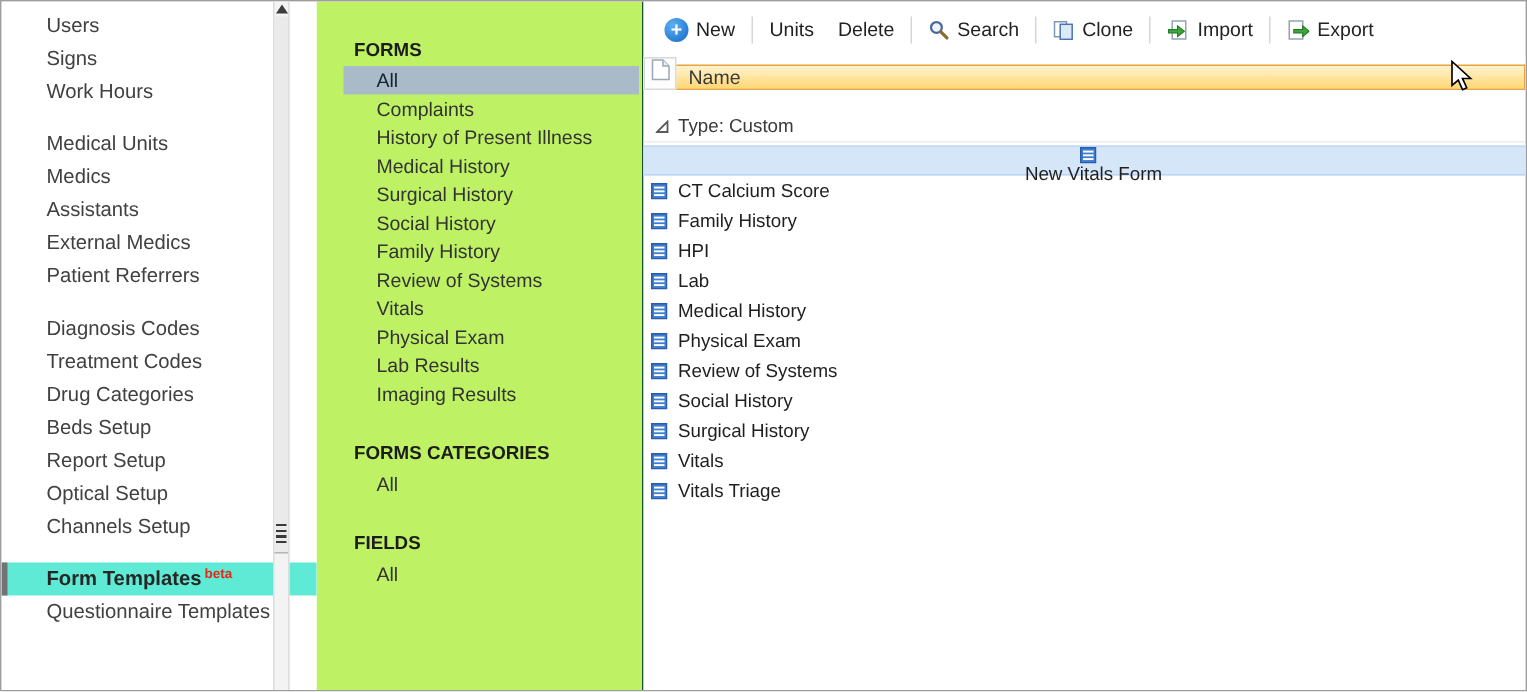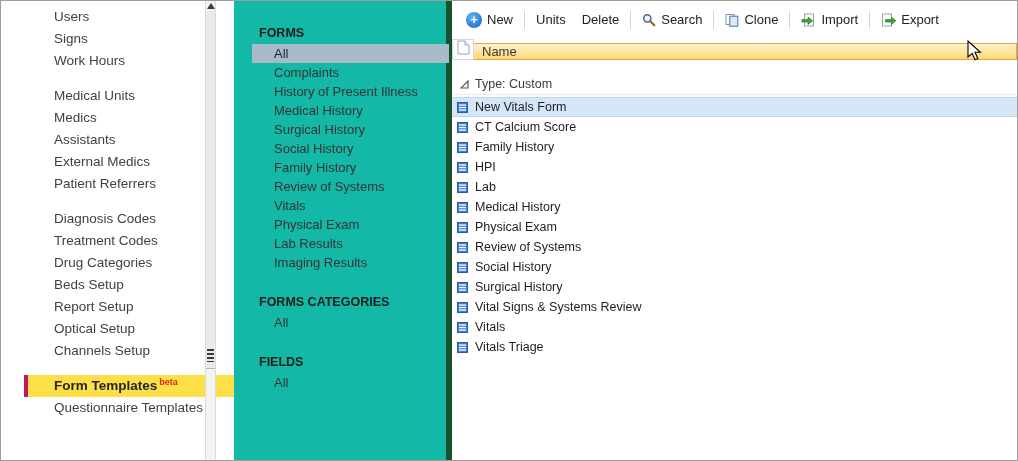--- a/index.html
+++ b/index.html
@@ -1,42 +1,42 @@
 <!DOCTYPE html>
 <html><head>
 <meta charset="utf-8">
 <style>
   * { margin:0; padding:0; box-sizing:border-box; }
   html,body { width:1018px; height:461px; overflow:hidden; background:#fff;
     font-family:"Liberation Sans","DejaVu Sans",sans-serif; }
   .app { position:relative; width:1018px; height:461px; border:1px solid #9e9e9e;
-    display:flex; background:#fff; overflow:hidden;padding-left:23px; }
+    display:flex; background:#fff; overflow:hidden; }
 
   
   .sidebar { width:210px; flex:none; position:relative; padding-top:5px; background:#fff; }
   .sidebar-nav { position:relative; z-index:1; }
   .sidebar-group { margin-bottom:13px; }
   .sidebar-item { height:22px; line-height:22px; padding-left:30px; font-size:13.5px;
     color:#414141; white-space:nowrap; cursor:pointer; overflow:hidden; }
-  .sidebar-item.selected { background:#fde047; border-left:4px solid #be185d;
+  .sidebar-item.selected { background:#5eead4; border-left:4px solid #737373;
     padding-left:26px; font-weight:bold; color:#262626; }
   .beta-badge { color:#e02a1a; font-size:9px; margin-left:2px; font-weight:bold;
     vertical-align:super; line-height:0; }
 
   .sidebar-scrollbar { position:absolute; left:181px; top:0; width:11px; height:100%;
     background:#f3f3f3; border-left:1px solid #dcdcdc; border-right:1px solid #dcdcdc; z-index:2; }
   .scroll-up { width:0; height:0; border-left:4px solid transparent; border-right:4px solid transparent;
     border-bottom:6px solid #3c3c3c; margin:2px auto 0; position:relative; z-index:3; }
   .scroll-thumb { position:absolute; left:0; top:10px; width:100%; height:358px;
     background:#eaeaea; border-bottom:1px solid #b5b5b5; }
   .grip { position:absolute; bottom:6px; left:1px; width:7px; height:13px;
     background:repeating-linear-gradient(to bottom,#3a3a3a 0 1.6px,transparent 1.6px 4px); }
 
   
-  .filters { width:218px; flex:none; padding:24px 0 0 18px; border-right:6px solid #14532d; background:#14b8a6; }
+  .filters { width:218px; flex:none; padding:24px 0 0 18px; border-right:1px solid #14532d; background:#bef264; }
   .filter-section { margin-bottom:22px; }
   .filter-title { font-weight:bold; font-size:12.5px; color:#1c1c1c; padding-left:7px;
     line-height:16px; margin-bottom:3px; }
   .filter-item { font-size:13px; color:#333; line-height:19px; padding-left:22px;
     width:197px; cursor:pointer; white-space:nowrap; overflow:hidden; }
   .filter-item.selected { background:#a9bac9; color:#17222d; }
 
   
   .main { flex:1; min-width:0; display:flex; flex-direction:column; background:#fff; position:relative; }
   .toolbar { height:37px; flex:none; display:flex; align-items:center; padding-left:6px; }
@@ -55,21 +55,21 @@
     background:linear-gradient(#fff3cf,#ffd773); border:1px solid #e8a33c; border-left:none;
     font-size:13px; color:#3a3a3a; cursor:pointer; }
 
   .group-row { height:21px; flex:none; display:flex; align-items:center; padding-left:8px;
     margin-top:14px; border-bottom:1px solid #ececec; font-size:12.5px; color:#3a3a3a; cursor:pointer;text-align:center; }
   .tri { display:inline-flex; margin-right:6px; }
 
   .grid-rows { margin-top:2px; }
   .grid-row { height:20px; display:flex; align-items:center; padding-left:5px;
     font-size:12.5px; color:#1f1f1f; cursor:pointer; }
-  .grid-row.selected { background:#d5e6f9; border-top:1px solid #bcd6f2; border-bottom:1px solid #bcd6f2; }
+  .grid-row.selected { background:#d5e6f9; border-top:1px solid #bcd6f2; border-bottom:1px solid #bcd6f2;flex-direction:column; }
   .row-ic { display:inline-flex; flex:none; }
   .row-label { margin-left:7px; white-space:nowrap; }
 
   .cursor { position:absolute; left:966px; top:39px; z-index:10; pointer-events:none; }
 </style>
 </head>
 <body>
 
 <div class="app">
 
@@ -328,31 +328,20 @@
         </div>
         <div class="grid-row">
           <span class="row-ic">
             <svg width="11" height="11" viewBox="0 0 11 11">
               <rect x="0.5" y="0.5" width="10" height="10" fill="#3f7fd2" stroke="#2a5ca8"></rect>
               <rect x="2" y="2.4" width="7" height="1.3" fill="#fff"></rect>
               <rect x="2" y="4.9" width="7" height="1.3" fill="#fff"></rect>
               <rect x="2" y="7.4" width="7" height="1.3" fill="#fff"></rect>
             </svg>
           </span>
-          <span class="row-label">Vital Signs &amp; Systems Review</span>
-        </div>
-        <div class="grid-row">
-          <span class="row-ic">
-            <svg width="11" height="11" viewBox="0 0 11 11">
-              <rect x="0.5" y="0.5" width="10" height="10" fill="#3f7fd2" stroke="#2a5ca8"></rect>
-              <rect x="2" y="2.4" width="7" height="1.3" fill="#fff"></rect>
-              <rect x="2" y="4.9" width="7" height="1.3" fill="#fff"></rect>
-              <rect x="2" y="7.4" width="7" height="1.3" fill="#fff"></rect>
-            </svg>
-          </span>
           <span class="row-label">Vitals</span>
         </div>
         <div class="grid-row">
           <span class="row-ic">
             <svg width="11" height="11" viewBox="0 0 11 11">
               <rect x="0.5" y="0.5" width="10" height="10" fill="#3f7fd2" stroke="#2a5ca8"></rect>
               <rect x="2" y="2.4" width="7" height="1.3" fill="#fff"></rect>
               <rect x="2" y="4.9" width="7" height="1.3" fill="#fff"></rect>
               <rect x="2" y="7.4" width="7" height="1.3" fill="#fff"></rect>
             </svg>

